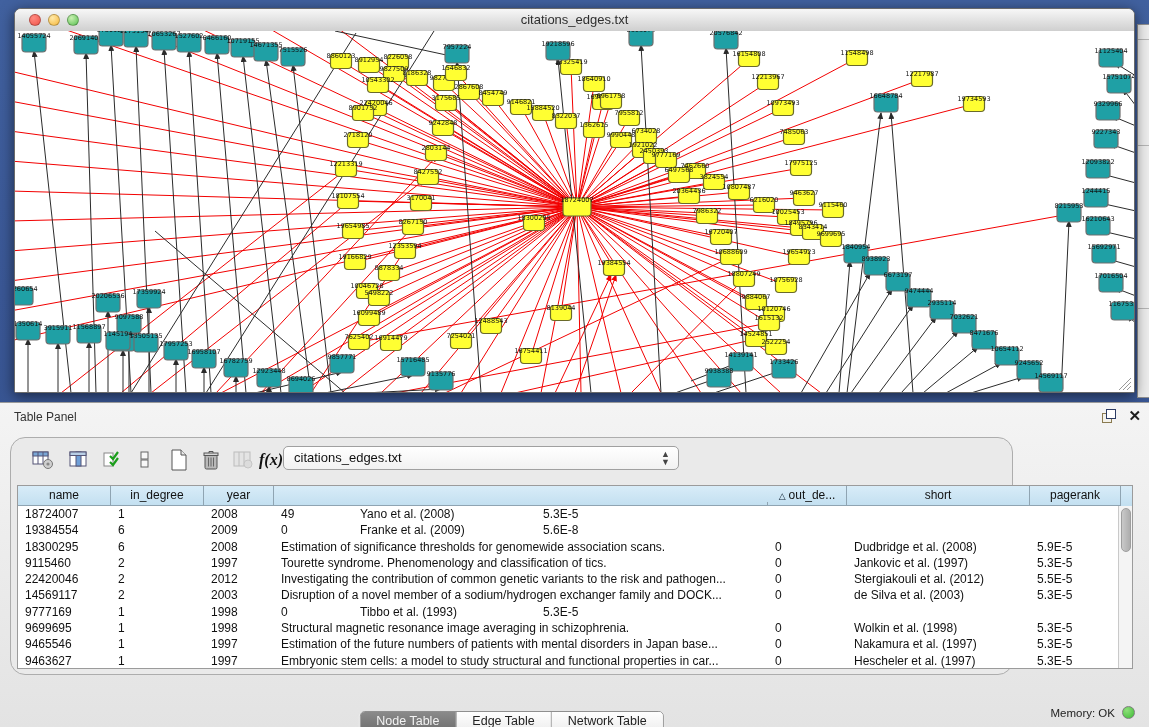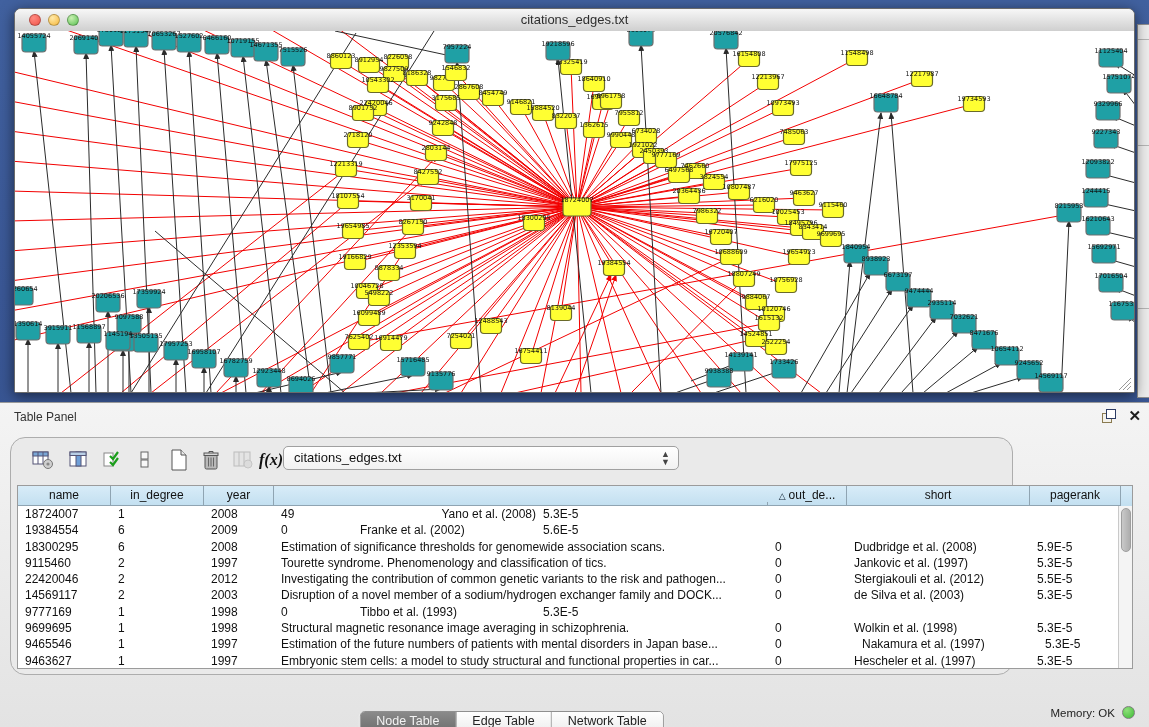--- a/index.html
+++ b/index.html
@@ -663,30 +663,30 @@
           <div class="th" style="width: 79px;"><span class="sort-tri">△</span>out_de...</div>
           <div class="th" style="width: 183px;">short</div>
           <div class="th" style="width: 91px;">pagerank</div>
         </div>
       <div id="grid-body">
           <div class="tr">
             <div class="td" style="width: 93px;">18724007</div>
             <div class="td" style="width: 93px;">1</div>
             <div class="td" style="width: 70px;">2008</div>
             <div class="td" style="width: 79px;">49</div>
-            <div class="td" style="width: 183px; text-align: right;">Yano et al. (2008)</div>
+            <div class="td" style="width: 183px;">Yano et al. (2008)</div>
             <div class="td" style="width: 91px;">5.3E-5</div>
           </div>
           <div class="tr">
             <div class="td" style="width: 93px;">19384554</div>
             <div class="td" style="width: 93px;">6</div>
             <div class="td" style="width: 70px;">2009</div>
             <div class="td" style="width: 79px;">0</div>
-            <div class="td" style="width: 183px;">Franke et al. (2002)</div>
-            <div class="td" style="width: 91px;">5.6E-5</div>
+            <div class="td" style="width: 183px;">Franke et al. (2009)</div>
+            <div class="td" style="width: 91px;">5.6E-8</div>
           </div>
           <div class="tr">
             <div class="td" style="width: 93px;">18300295</div>
             <div class="td" style="width: 93px;">6</div>
             <div class="td" style="width: 70px;">2008</div>
             <div class="td" style="width: 494px;">Estimation of significance thresholds for genomewide association scans.</div>
             <div class="td" style="width: 79px;">0</div>
             <div class="td" style="width: 183px;">Dudbridge et al. (2008)</div>
             <div class="td" style="width: 91px;">5.9E-5</div>
           </div>
@@ -733,21 +733,21 @@
             <div class="td" style="width: 79px;">0</div>
             <div class="td" style="width: 183px;">Wolkin et al. (1998)</div>
             <div class="td" style="width: 91px;">5.3E-5</div>
           </div>
           <div class="tr">
             <div class="td" style="width: 93px;">9465546</div>
             <div class="td" style="width: 93px;">1</div>
             <div class="td" style="width: 70px;">1997</div>
             <div class="td" style="width: 494px;">Estimation of the future numbers of patients with mental disorders in Japan base...</div>
             <div class="td" style="width: 79px;">0</div>
-            <div class="td" style="width: 183px; margin-left: 8px;">Nakamura et al. (1997)</div>
+            <div class="td" style="width: 183px;">Nakamura et al. (1997)</div>
             <div class="td" style="width: 91px;">5.3E-5</div>
           </div>
           <div class="tr">
             <div class="td" style="width: 93px;">9463627</div>
             <div class="td" style="width: 93px;">1</div>
             <div class="td" style="width: 70px;">1997</div>
             <div class="td" style="width: 494px;">Embryonic stem cells: a model to study structural and functional properties in car...</div>
             <div class="td" style="width: 79px;">0</div>
             <div class="td" style="width: 183px;">Hescheler et al. (1997)</div>
             <div class="td" style="width: 91px;">5.3E-5</div>

